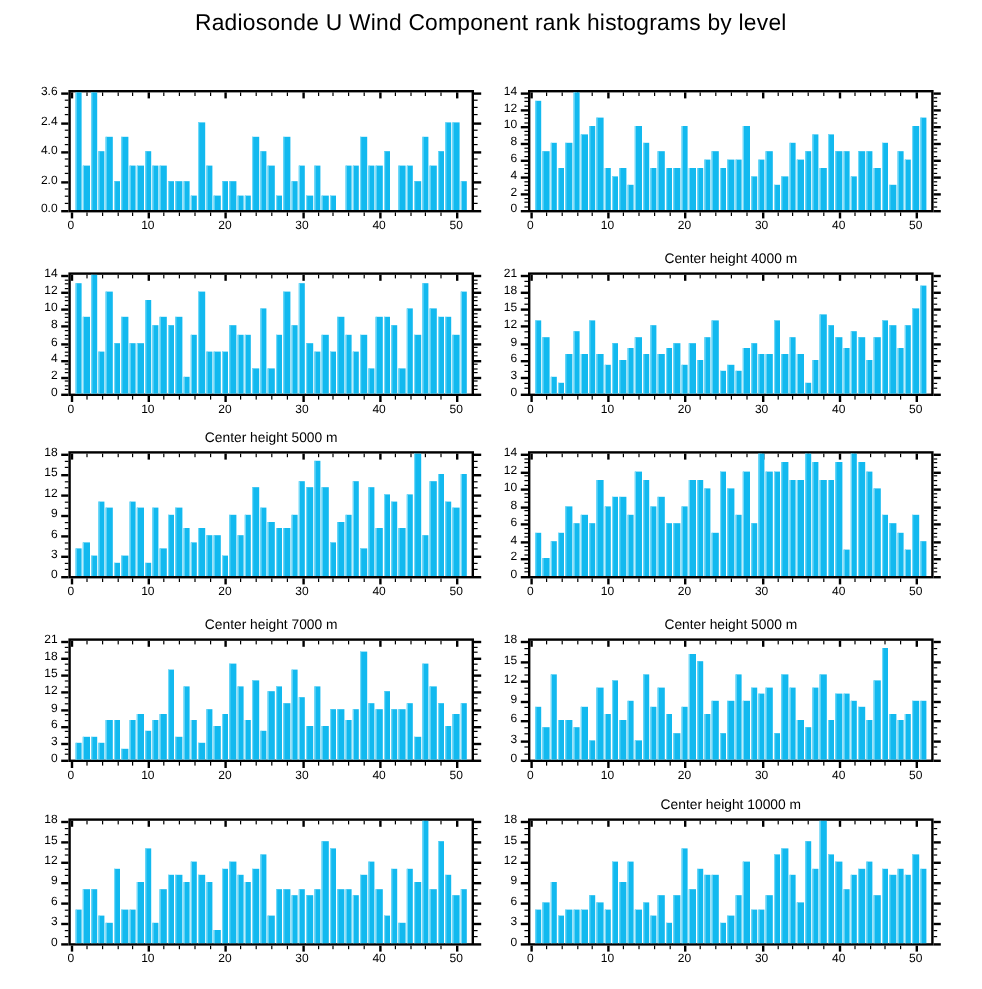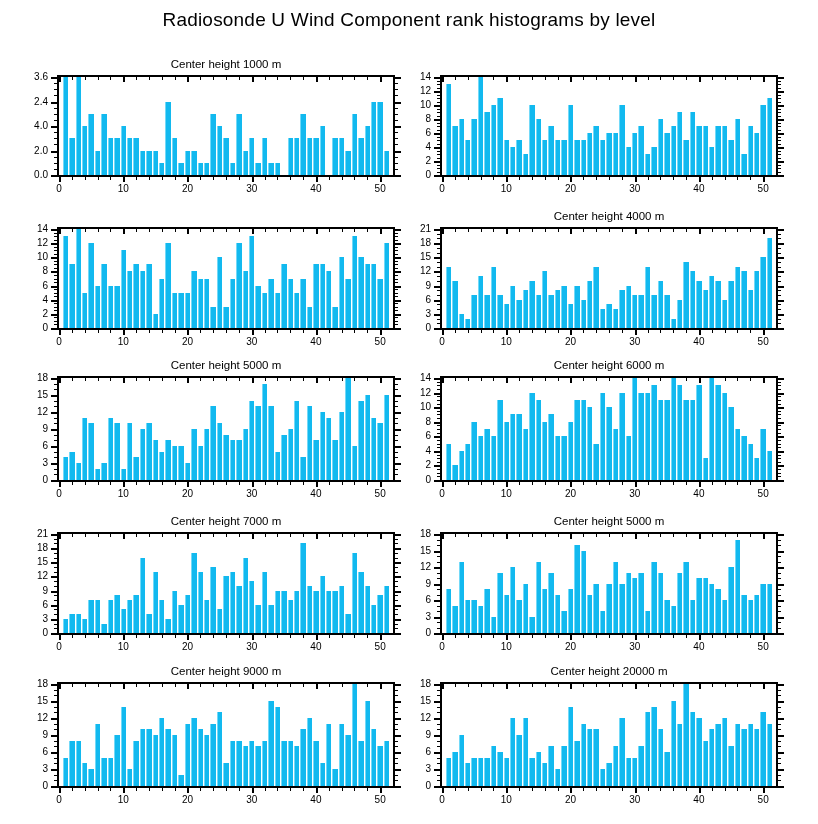--- a/index.html
+++ b/index.html
@@ -14,21 +14,20 @@
   .xlab{transform:translateX(-50%);}
   .ylab{transform:translate(-100%,-50%);}
 </style>
 </head>
 <body>
 
 <div id="canvas" style="--bar: #12b9ef; --barhi: #72d9f8; --axis: #000000; --bg: #ffffff; --txt: #000000;">
   <div class="main-title">Radiosonde U Wind Component rank histograms by level</div>
   <div id="plots">
       <div class="plot" style="left: 57px; top: 75px; width: 338px; height: 102px;">
-        <div class="ptitle">Center height 1000 m</div>
         <div class="bar" style="left: 3.69px; width: 5.46px; height: 98px;"></div>
         <div class="bar" style="left: 10.12px; width: 5.46px; height: 36.75px;"></div>
         <div class="bar" style="left: 16.54px; width: 5.46px; height: 98px;"></div>
         <div class="bar" style="left: 22.96px; width: 5.46px; height: 49px;"></div>
         <div class="bar" style="left: 29.39px; width: 5.46px; height: 61.25px;"></div>
         <div class="bar" style="left: 35.81px; width: 5.46px; height: 24.5px;"></div>
         <div class="bar" style="left: 42.23px; width: 5.46px; height: 61.25px;"></div>
         <div class="bar" style="left: 48.65px; width: 5.46px; height: 36.75px;"></div>
         <div class="bar" style="left: 55.08px; width: 5.46px; height: 36.75px;"></div>
         <div class="bar" style="left: 61.5px; width: 5.46px; height: 49px;"></div>
@@ -838,21 +837,20 @@
         <div class="ylab" style="left: -11px; top: 17px;">15</div>
         <div class="ylab" style="left: -11px; top: 0px;">18</div>
         <div class="xlab" style="left: 0px; top: 111px;">0</div>
         <div class="xlab" style="left: 64.23px; top: 111px;">10</div>
         <div class="xlab" style="left: 128.46px; top: 111px;">20</div>
         <div class="xlab" style="left: 192.69px; top: 111px;">30</div>
         <div class="xlab" style="left: 256.92px; top: 111px;">40</div>
         <div class="xlab" style="left: 321.15px; top: 111px;">50</div>
       </div>
       <div class="plot" style="left: 440px; top: 376px; width: 338px; height: 106px;">
-        <div class="ptitle">Center height 6000 m</div>
         <div class="bar" style="left: 3.69px; width: 5.46px; height: 36.43px;"></div>
         <div class="bar" style="left: 10.12px; width: 5.46px; height: 14.57px;"></div>
         <div class="bar" style="left: 16.54px; width: 5.46px; height: 29.14px;"></div>
         <div class="bar" style="left: 22.96px; width: 5.46px; height: 36.43px;"></div>
         <div class="bar" style="left: 29.39px; width: 5.46px; height: 58.29px;"></div>
         <div class="bar" style="left: 35.81px; width: 5.46px; height: 43.71px;"></div>
         <div class="bar" style="left: 42.23px; width: 5.46px; height: 51px;"></div>
         <div class="bar" style="left: 48.65px; width: 5.46px; height: 43.71px;"></div>
         <div class="bar" style="left: 55.08px; width: 5.46px; height: 80.14px;"></div>
         <div class="bar" style="left: 61.5px; width: 5.46px; height: 58.29px;"></div>
@@ -1337,21 +1335,20 @@
         <div class="ylab" style="left: -11px; top: 16.5px;">15</div>
         <div class="ylab" style="left: -11px; top: 0px;">18</div>
         <div class="xlab" style="left: 0px; top: 108px;">0</div>
         <div class="xlab" style="left: 64.23px; top: 108px;">10</div>
         <div class="xlab" style="left: 128.46px; top: 108px;">20</div>
         <div class="xlab" style="left: 192.69px; top: 108px;">30</div>
         <div class="xlab" style="left: 256.92px; top: 108px;">40</div>
         <div class="xlab" style="left: 321.15px; top: 108px;">50</div>
       </div>
       <div class="plot" style="left: 57px; top: 682px; width: 338px; height: 106px;">
-        <div class="ptitle">Center height 9000 m</div>
         <div class="bar" style="left: 3.69px; width: 5.46px; height: 28.33px;"></div>
         <div class="bar" style="left: 10.12px; width: 5.46px; height: 45.33px;"></div>
         <div class="bar" style="left: 16.54px; width: 5.46px; height: 45.33px;"></div>
         <div class="bar" style="left: 22.96px; width: 5.46px; height: 22.67px;"></div>
         <div class="bar" style="left: 29.39px; width: 5.46px; height: 17px;"></div>
         <div class="bar" style="left: 35.81px; width: 5.46px; height: 62.33px;"></div>
         <div class="bar" style="left: 42.23px; width: 5.46px; height: 28.33px;"></div>
         <div class="bar" style="left: 48.65px; width: 5.46px; height: 28.33px;"></div>
         <div class="bar" style="left: 55.08px; width: 5.46px; height: 51px;"></div>
         <div class="bar" style="left: 61.5px; width: 5.46px; height: 79.33px;"></div>
@@ -1494,21 +1491,21 @@
         <div class="ylab" style="left: -11px; top: 17px;">15</div>
         <div class="ylab" style="left: -11px; top: 0px;">18</div>
         <div class="xlab" style="left: 0px; top: 111px;">0</div>
         <div class="xlab" style="left: 64.23px; top: 111px;">10</div>
         <div class="xlab" style="left: 128.46px; top: 111px;">20</div>
         <div class="xlab" style="left: 192.69px; top: 111px;">30</div>
         <div class="xlab" style="left: 256.92px; top: 111px;">40</div>
         <div class="xlab" style="left: 321.15px; top: 111px;">50</div>
       </div>
       <div class="plot" style="left: 440px; top: 682px; width: 338px; height: 106px;">
-        <div class="ptitle">Center height 20000 m</div>
+        <div class="ptitle">Center height 10000 m</div>
         <div class="bar" style="left: 3.69px; width: 5.46px; height: 28.33px;"></div>
         <div class="bar" style="left: 10.12px; width: 5.46px; height: 34px;"></div>
         <div class="bar" style="left: 16.54px; width: 5.46px; height: 51px;"></div>
         <div class="bar" style="left: 22.96px; width: 5.46px; height: 22.67px;"></div>
         <div class="bar" style="left: 29.39px; width: 5.46px; height: 28.33px;"></div>
         <div class="bar" style="left: 35.81px; width: 5.46px; height: 28.33px;"></div>
         <div class="bar" style="left: 42.23px; width: 5.46px; height: 28.33px;"></div>
         <div class="bar" style="left: 48.65px; width: 5.46px; height: 39.67px;"></div>
         <div class="bar" style="left: 55.08px; width: 5.46px; height: 34px;"></div>
         <div class="bar" style="left: 61.5px; width: 5.46px; height: 28.33px;"></div>

